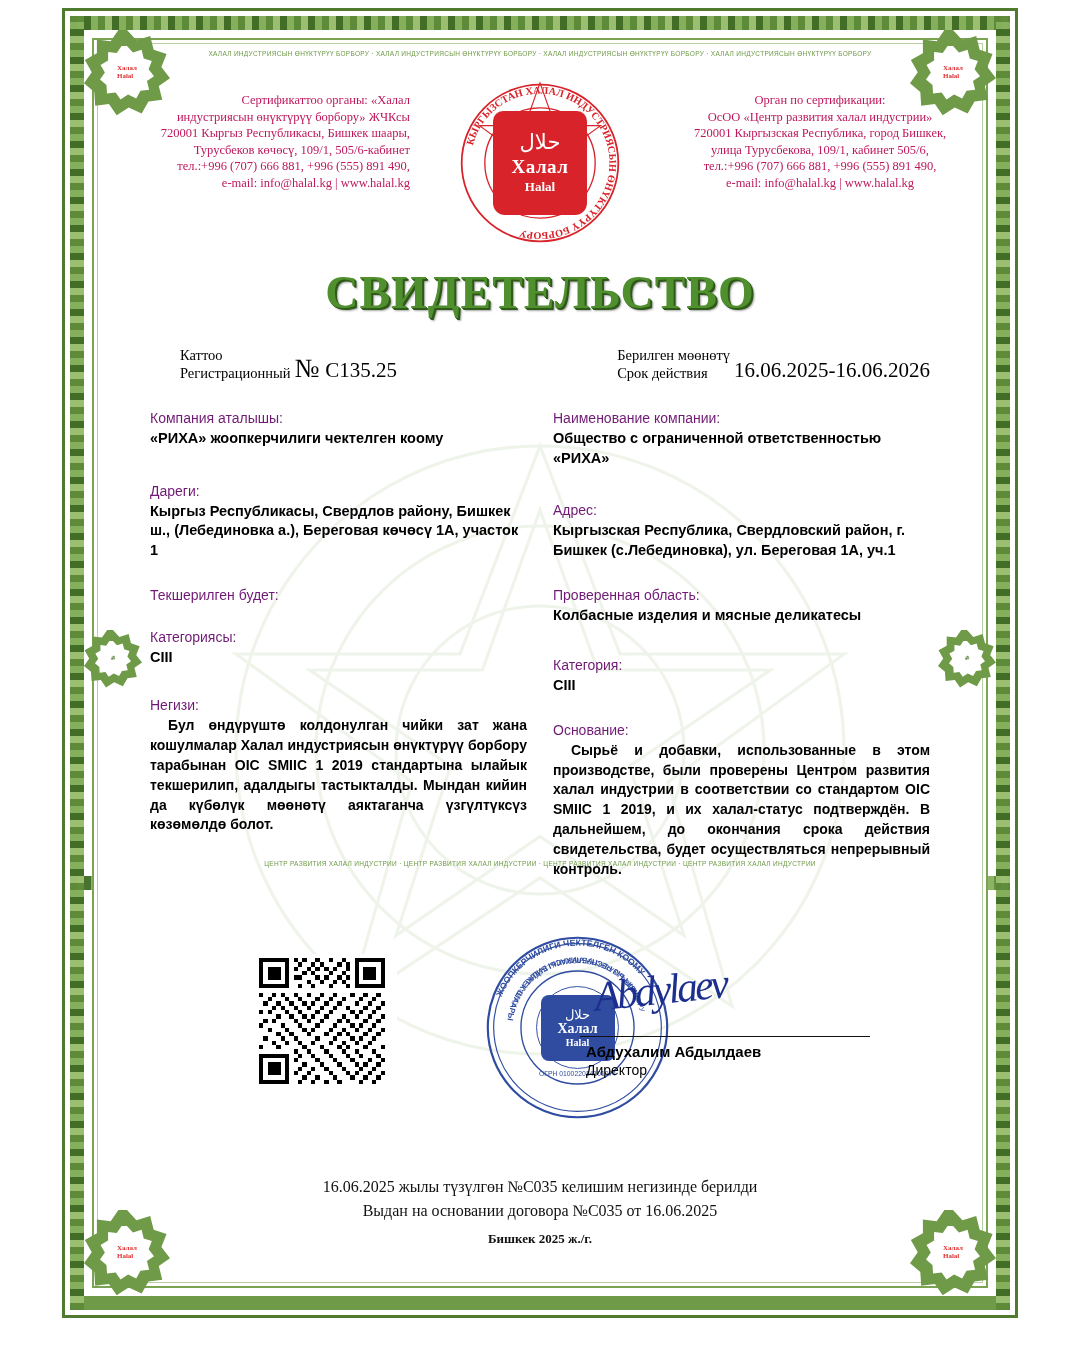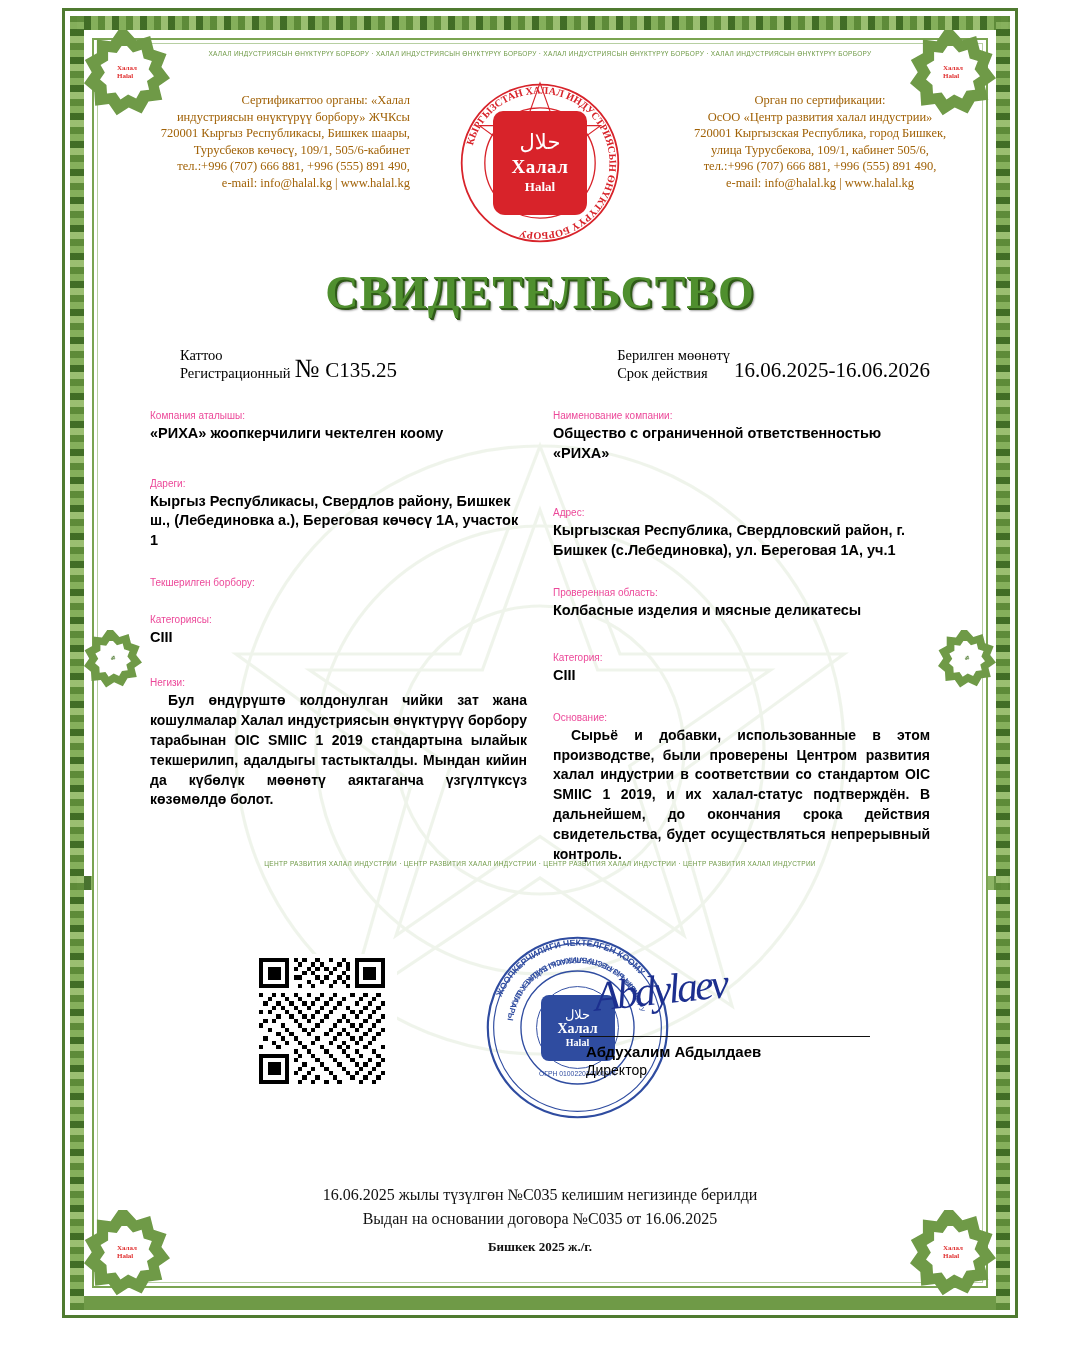--- a/index.html
+++ b/index.html
@@ -136,21 +136,21 @@
   .head {
     display: flex;
     align-items: flex-start;
     justify-content: space-between;
     padding-top: 36px;
   }
   .head-col {
     width: 300px;
     font-size: 12.5px;
     line-height: 1.32;
-    color: #a16207;
+    color: #be185d;
   }
   .head-col.left  { text-align: right; }
   .head-col.right { text-align: center; }
 
   .seal {
     width: 178px; height: 178px;
     position: relative;
     flex: 0 0 178px;
     margin-top: -18px;
   }
@@ -203,22 +203,22 @@
   .fields {
     display: flex;
     margin-top: 28px;
     gap: 26px;
     padding: 0 40px;
   }
   .col { width: 50%; }
   .field { margin-bottom: 18px; }
   .field .lbl {
     font-family: "Liberation Sans", sans-serif;
-    font-size: 10px;
-    color: #ec4899;
+    font-size: 14px;
+    color: #701a75;
     margin-bottom: 3px;
   }
   .field .val {
     font-family: "Liberation Sans", sans-serif;
     font-size: 14.5px;
     font-weight: bold;
     color: #000;
     line-height: 1.35;
   }
   .field .val.just {
@@ -294,21 +294,21 @@
   .sign-role {
     font-family: Liberation Sans, sans-serif;
     font-size: 14px;
     margin-top: 2px;
     text-align: left;
     padding-left: 6px;
   }
 
   .footer {
     position: absolute;
-    left: 0; right: 0; bottom: 20px;
+    left: 0; right: 0; bottom: 28px;
     text-align: center;
     font-size: 16px;
     line-height: 1.5;
     color: #111;
     margin-top: 13px;
   }
   .footer .city {
     font-family: Liberation Serif, serif;
     font-size: 13px;
     font-weight: bold;
@@ -443,38 +443,38 @@
       <div class="col">
         <div class="field">
           <div class="lbl">Компания аталышы:</div>
           <div class="val">«РИХА» жоопкерчилиги чектелген коому</div>
         </div>
         <div class="field" style="margin-top:34px">
           <div class="lbl">Дареги:</div>
           <div class="val">Кыргыз Республикасы, Свердлов району, Бишкек ш., (Лебединовка а.), Береговая көчөсү 1А, участок 1</div>
         </div>
         <div class="field" style="margin-top:26px">
-          <div class="lbl">Текшерилген борбору:</div>
+          <div class="lbl">Текшерилген будет:</div>
         </div>
         <div class="field" style="margin-top:26px">
           <div class="lbl">Категориясы:</div>
           <div class="val">CIII</div>
         </div>
         <div class="field" style="margin-top:30px">
           <div class="lbl">Негизи:</div>
           <div class="val just">Бул өндүрүштө колдонулган чийки зат жана кошулмалар Халал индустриясын өнүктүрүү борбору тарабынан OIC SMIIC 1 2019 стандартына ылайык текшерилип, адалдыгы тастыкталды. Мындан кийин да күбөлүк мөөнөтү аяктаганча үзгүлтүксүз көзөмөлдө болот.</div>
         </div>
       </div>
 
       <div class="col">
         <div class="field">
           <div class="lbl">Наименование компании:</div>
           <div class="val">Общество с ограниченной ответственностью «РИХА»</div>
         </div>
-        <div class="field" style="margin-top:44px">
+        <div class="field" style="margin-top:34px">
           <div class="lbl">Адрес:</div>
           <div class="val">Кыргызская Республика, Свердловский район, г. Бишкек (с.Лебединовка), ул. Береговая 1А, уч.1</div>
         </div>
         <div class="field" style="margin-top:26px">
           <div class="lbl">Проверенная область:</div>
           <div class="val">Колбасные изделия и мясные деликатесы</div>
         </div>
         <div class="field" style="margin-top:32px">
           <div class="lbl">Категория:</div>
           <div class="val">CIII</div>

